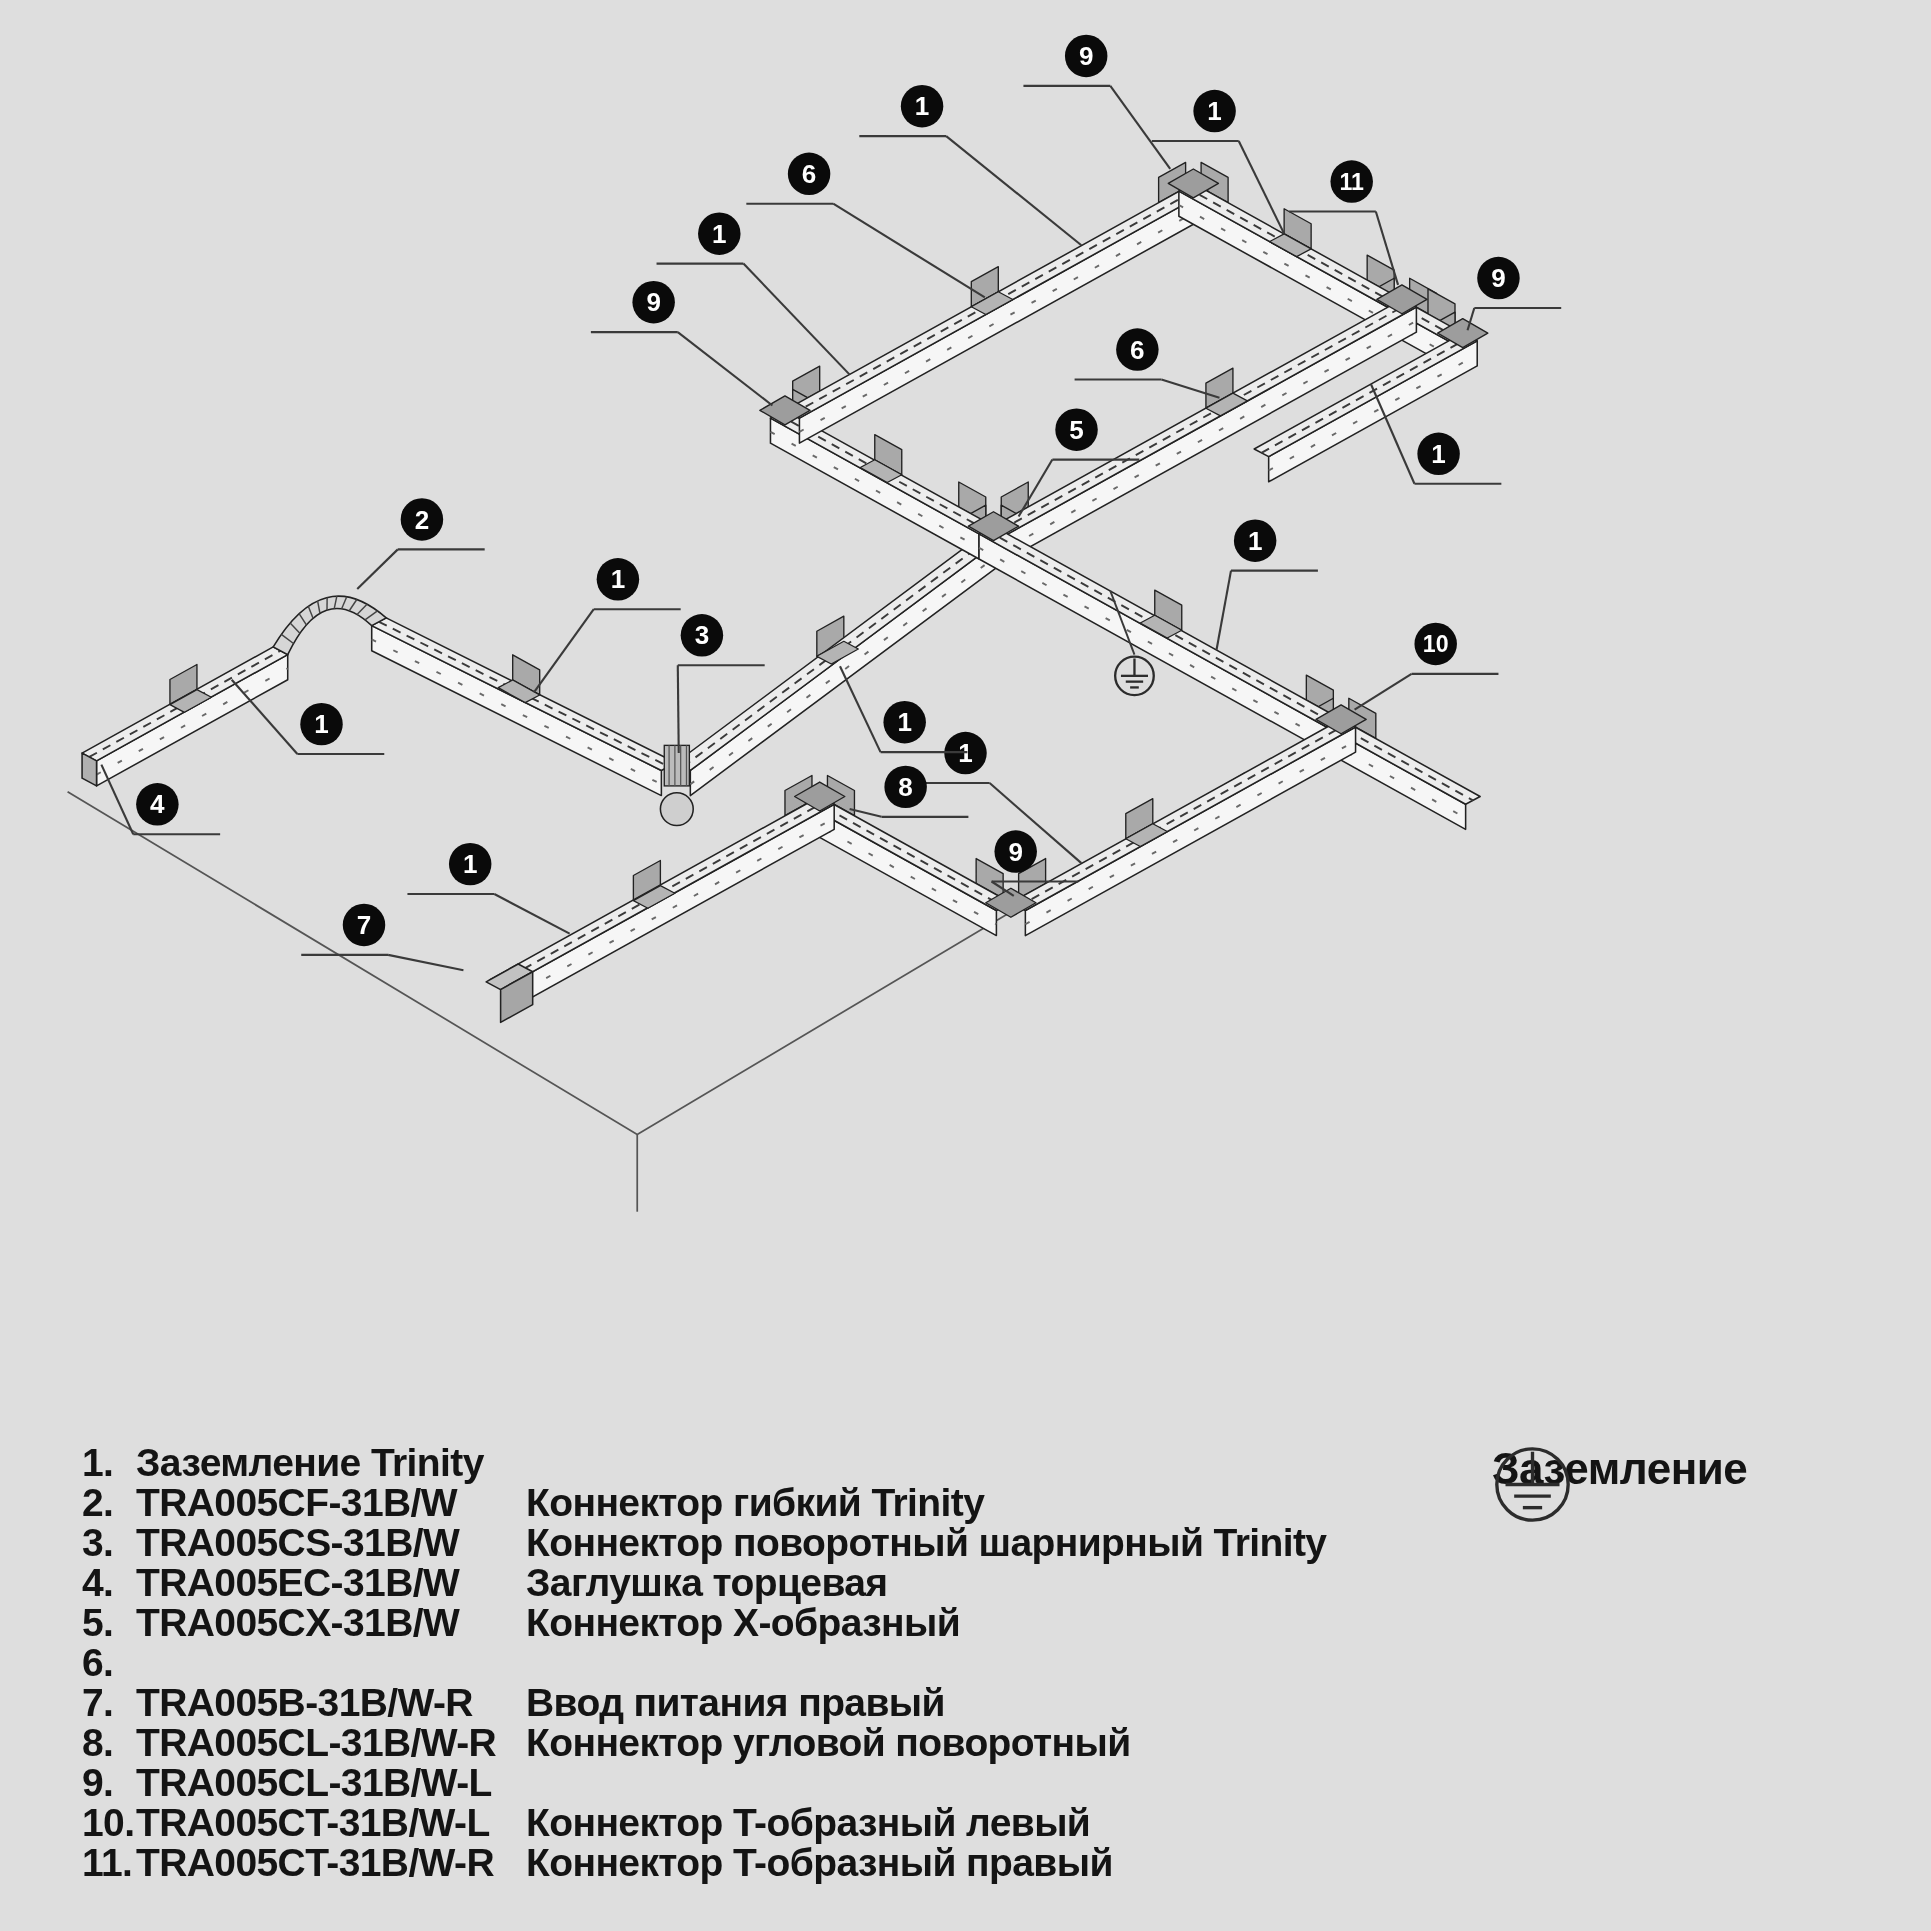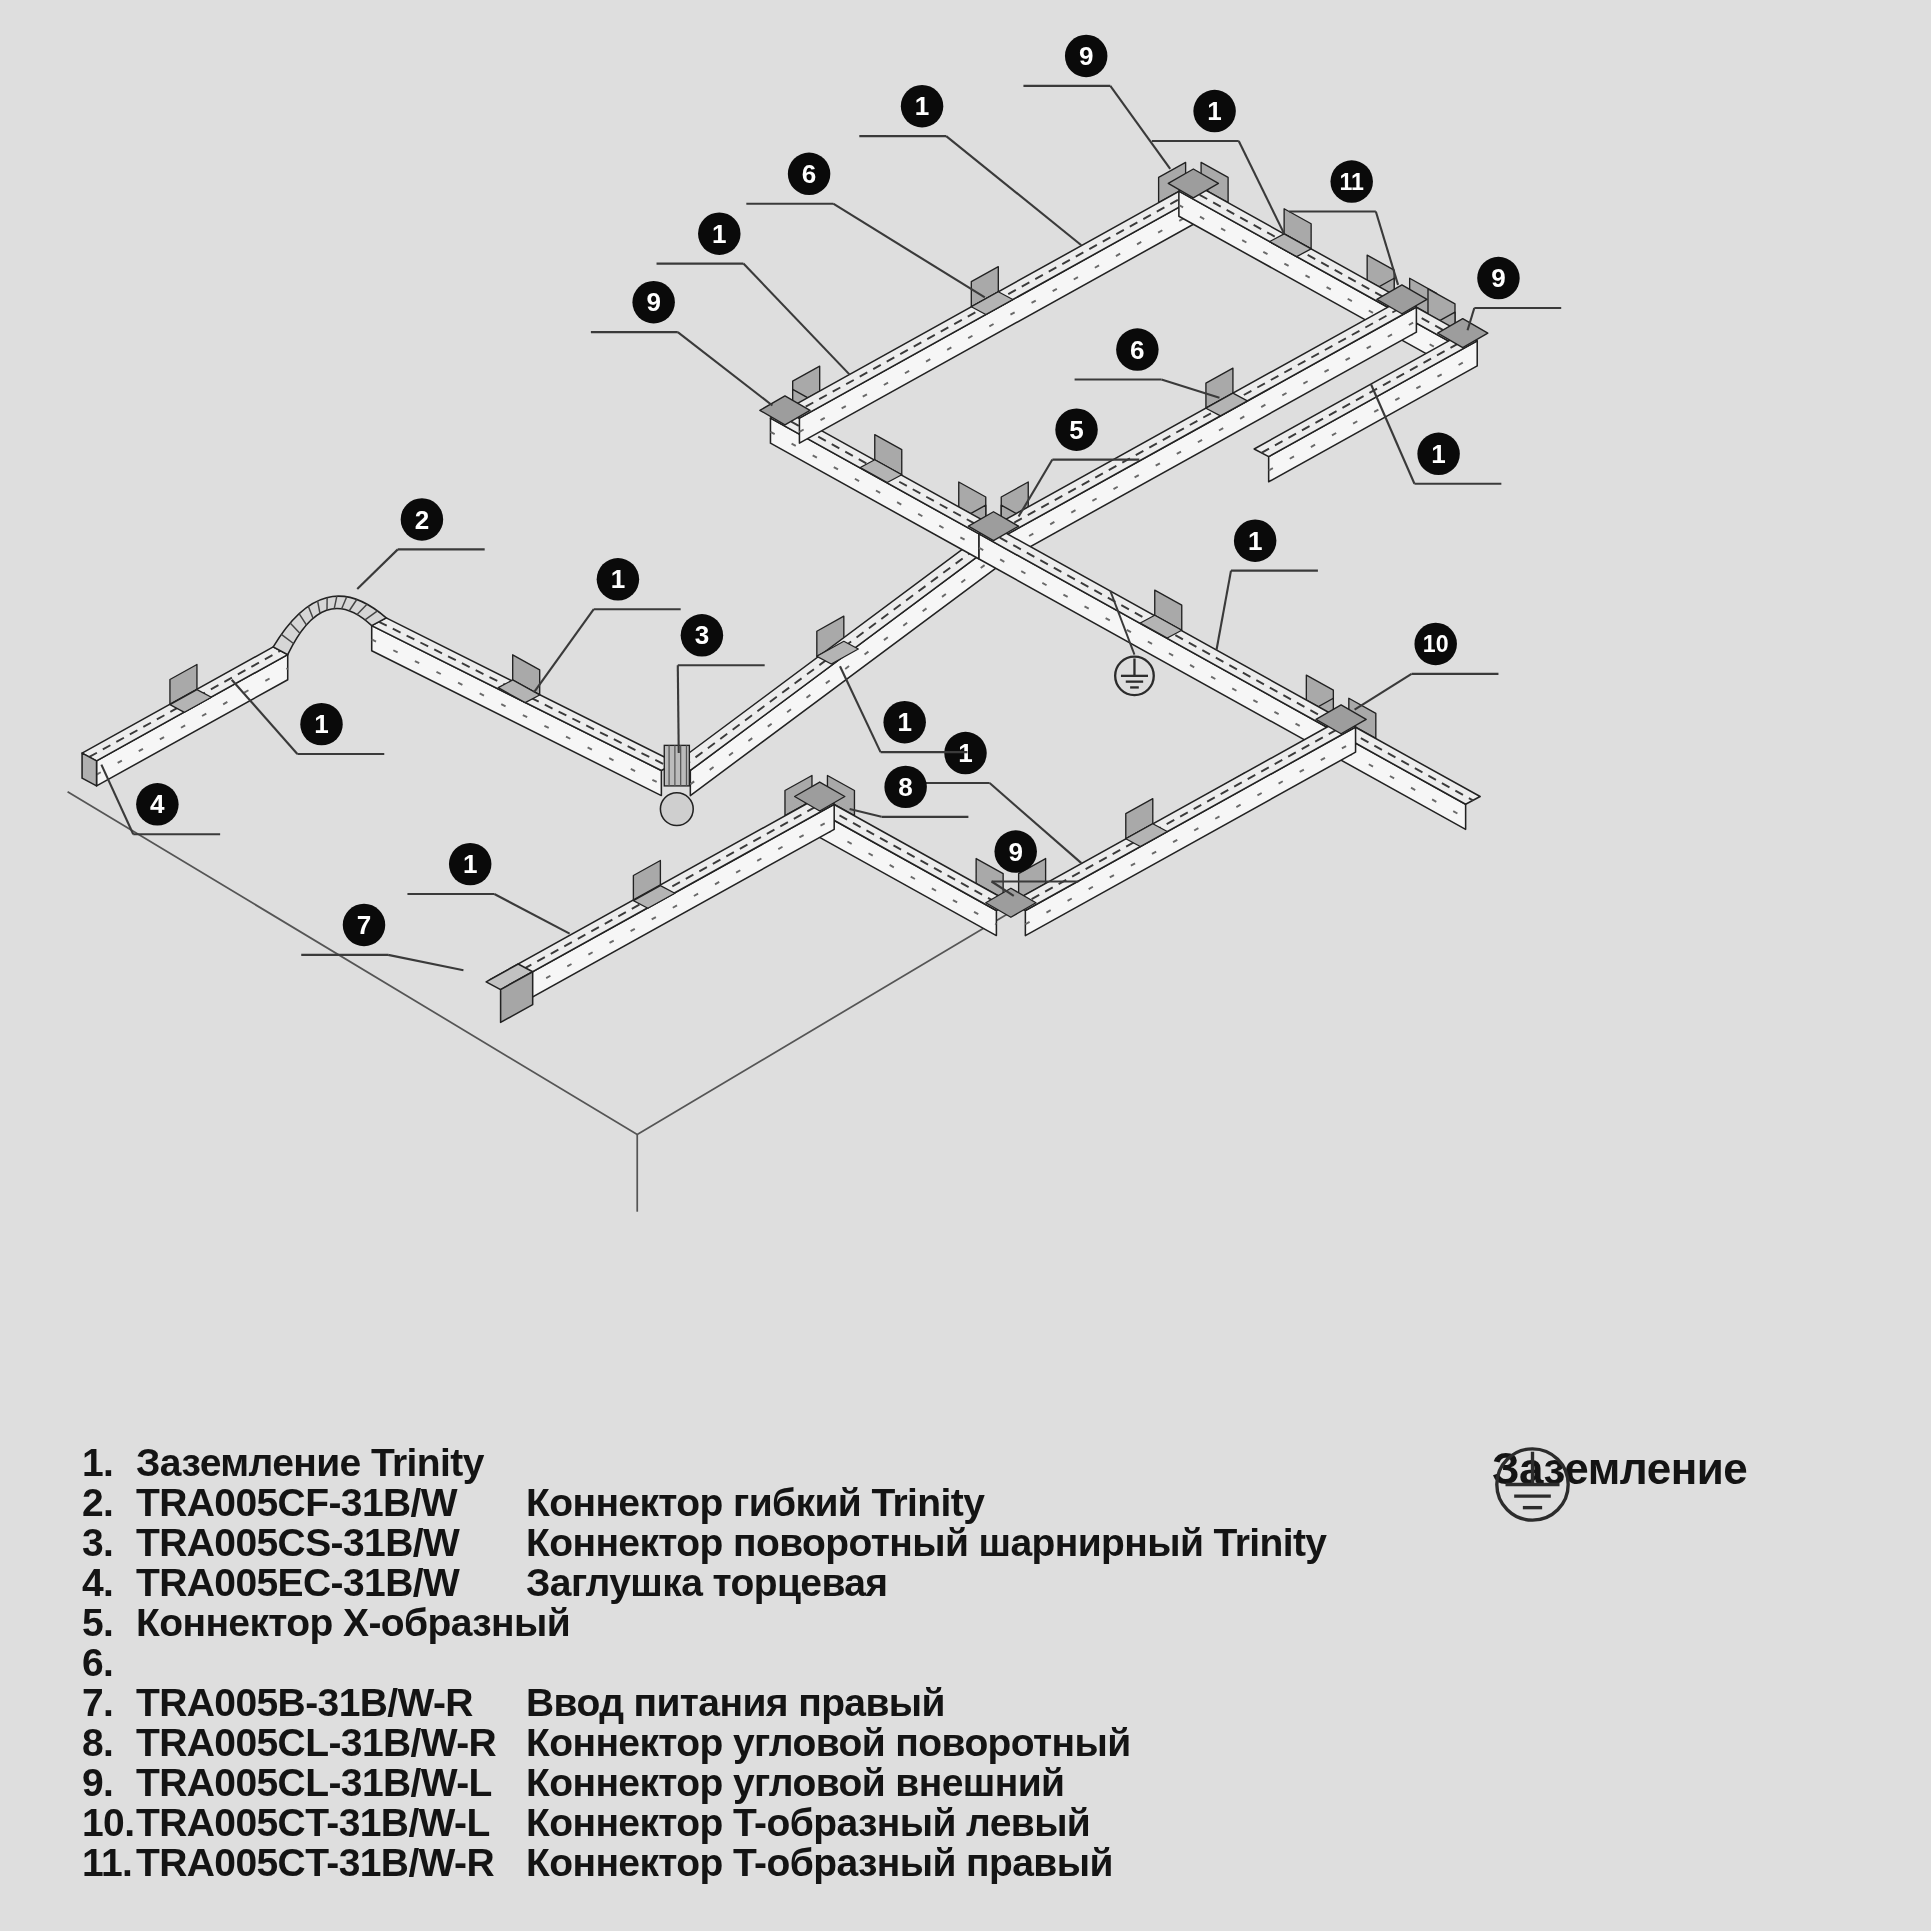--- a/index.html
+++ b/index.html
@@ -265,39 +265,39 @@
         <span class="legend-code">TRA005CS-31B/W</span>
         <span class="legend-desc">Коннектор поворотный шарнирный Trinity</span>
       </div>
       <div class="legend-row">
         <span class="legend-num">4.</span>
         <span class="legend-code">TRA005EC-31B/W</span>
         <span class="legend-desc">Заглушка торцевая</span>
       </div>
       <div class="legend-row">
         <span class="legend-num">5.</span>
+        <span class="legend-code">TRA005CX-31B/W</span>
         <span class="legend-desc">Коннектор X-образный</span>
       </div>
       <div class="legend-row">
         <span class="legend-num">6.</span>
       </div>
       <div class="legend-row">
         <span class="legend-num">7.</span>
         <span class="legend-code">TRA005B-31B/W-R</span>
         <span class="legend-desc">Ввод питания правый</span>
       </div>
       <div class="legend-row">
         <span class="legend-num">8.</span>
         <span class="legend-code">TRA005CL-31B/W-R</span>
         <span class="legend-desc">Коннектор угловой поворотный</span>
       </div>
       <div class="legend-row">
         <span class="legend-num">9.</span>
         <span class="legend-code">TRA005CL-31B/W-L</span>
-        <span class="legend-desc">Коннектор угловой внешний</span>
       </div>
       <div class="legend-row">
         <span class="legend-num">10.</span>
         <span class="legend-code">TRA005CT-31B/W-L</span>
         <span class="legend-desc">Коннектор T-образный левый</span>
       </div>
       <div class="legend-row">
         <span class="legend-num">11.</span>
         <span class="legend-code">TRA005CT-31B/W-R</span>
         <span class="legend-desc">Коннектор T-образный правый</span>

